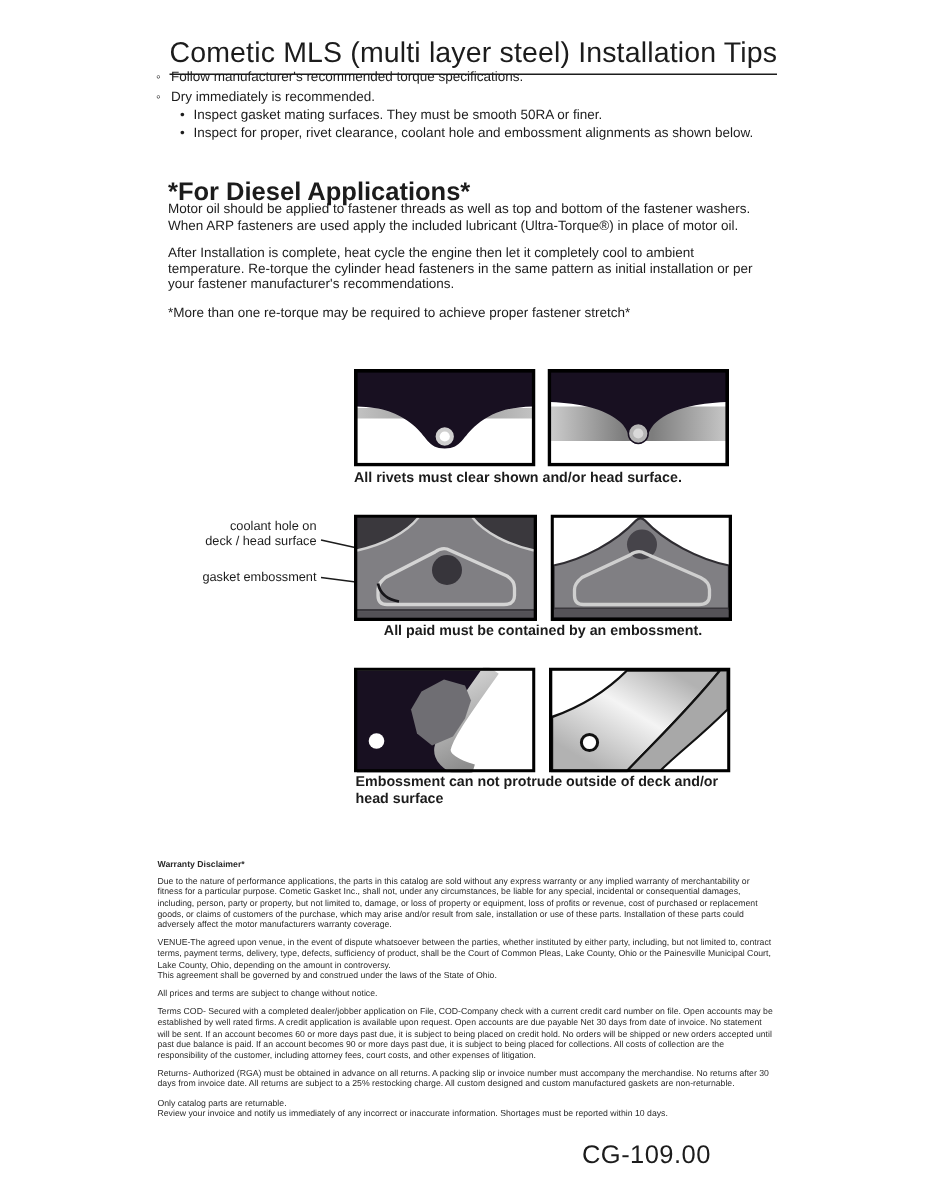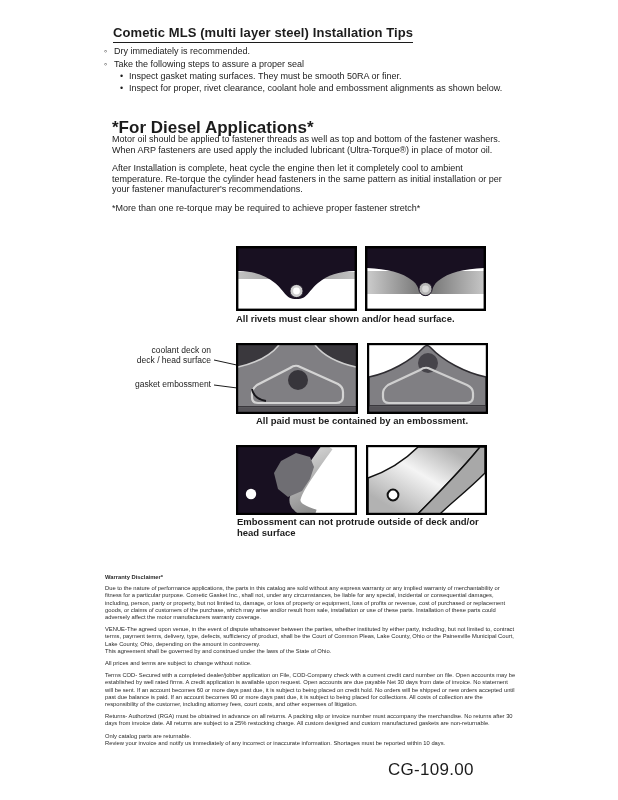--- a/index.html
+++ b/index.html
@@ -4,21 +4,21 @@
 <style>
   * { margin:0; padding:0; box-sizing:border-box; }
   html,body { background:#e8e8e8; }
   .page {
     position:relative; width:618px; height:800px; background:#ffffff;
     font-family:"Liberation Sans", sans-serif; color:#1c1c1c; overflow:hidden;
     margin:0 auto;
   }
   .title {
     position:absolute; left:113px; top:25px;
-    font-size:13px; font-weight:bold; letter-spacing:0.1px;
+    font-size:19px; font-weight:normal; letter-spacing:0.1px;
     border-bottom:1.6px solid #1c1c1c; padding-bottom:2px;
   }
   .tips { position:absolute; left:104px; top:45px; width:420px; font-size:9px; }
   .tip-line { position:relative; padding-left:10px; line-height:13px; }
   .tip-line::before { content:"\25E6"; position:absolute; left:0; top:0; font-size:9px; }
   .sub-line { position:relative; margin-left:16px; padding-left:9px; line-height:11.5px; }
   .sub-line::before { content:"\2022"; position:absolute; left:0; top:0; font-size:9px; }
   .diesel-heading { position:absolute; left:112px; top:118px; font-size:17px; font-weight:bold; }
   .body-para { position:absolute; left:112px; width:400px; font-size:9px; line-height:10.5px; }
   .p-d1 { top:134px; }
@@ -40,22 +40,22 @@
   .page-number { position:absolute; left:388px; top:760px; font-size:17px; letter-spacing:0.3px; }
 </style>
 </head>
 <body>
 
 <div class="page">
 
   <div class="title">Cometic MLS (multi layer steel) Installation Tips</div>
 
   <div class="tips">
+    <div class="tip-line">Follow manufacturer's recommended torque specifications.</div>
     <div class="tip-line">Dry immediately is recommended.</div>
-    <div class="tip-line">Take the following steps to assure a proper seal</div>
     <div class="sub-line">Inspect gasket mating surfaces.  They must be smooth 50RA or finer.</div>
     <div class="sub-line">Inspect for proper, rivet clearance, coolant hole and embossment alignments as shown below.</div>
   </div>
 
   <div class="diesel-heading">*For Diesel Applications*</div>
   <div class="body-para p-d1">Motor oil should be applied to fastener threads as well as top and bottom of the fastener washers. When ARP fasteners are used apply the included lubricant (Ultra-Torque®) in place of motor oil.</div>
   <div class="body-para p-d2">After Installation is complete, heat cycle the engine then let it completely cool to ambient temperature. Re-torque the cylinder head fasteners in the same pattern as initial installation or per your fastener manufacturer's recommendations.</div>
   <div class="body-para p-d3">*More than one re-torque may be required to achieve proper fastener stretch*</div>
 
   <div class="dg-label" style="left:236px; top:231px;">RIGHT</div>
@@ -97,21 +97,21 @@
       <rect x="1.2" y="1.2" width="118.6" height="62.6" fill="none" stroke="#000000" stroke-width="2.4"></rect>
     </svg>
   </div>
 
   <div class="dg-caption" style="left:236px; top:314px; width:280px;">All rivets must clear shown and/or head surface.</div>
 
   <div class="dg-label" style="left:236px; top:330px;">RIGHT</div>
   <div class="dg-label" style="left:367px; top:330px;">WRONG</div>
 
   <div class="row2-callout" style="top:346px;">
-    <div>coolant deck on</div>
+    <div>coolant hole on</div>
     <div>deck / head surface</div>
   </div>
   <div class="row2-callout" style="top:380px;">gasket embossment</div>
 
   <svg class="leader-svg" width="618" height="100" viewBox="0 0 618 100">
     <line x1="214" y1="30" x2="291" y2="47" stroke="#1c1c1c" stroke-width="1"></line>
     <line x1="214" y1="55" x2="268" y2="62" stroke="#1c1c1c" stroke-width="1"></line>
   </svg>
 
   <div class="dg-box" style="left:236px; top:343px;">

